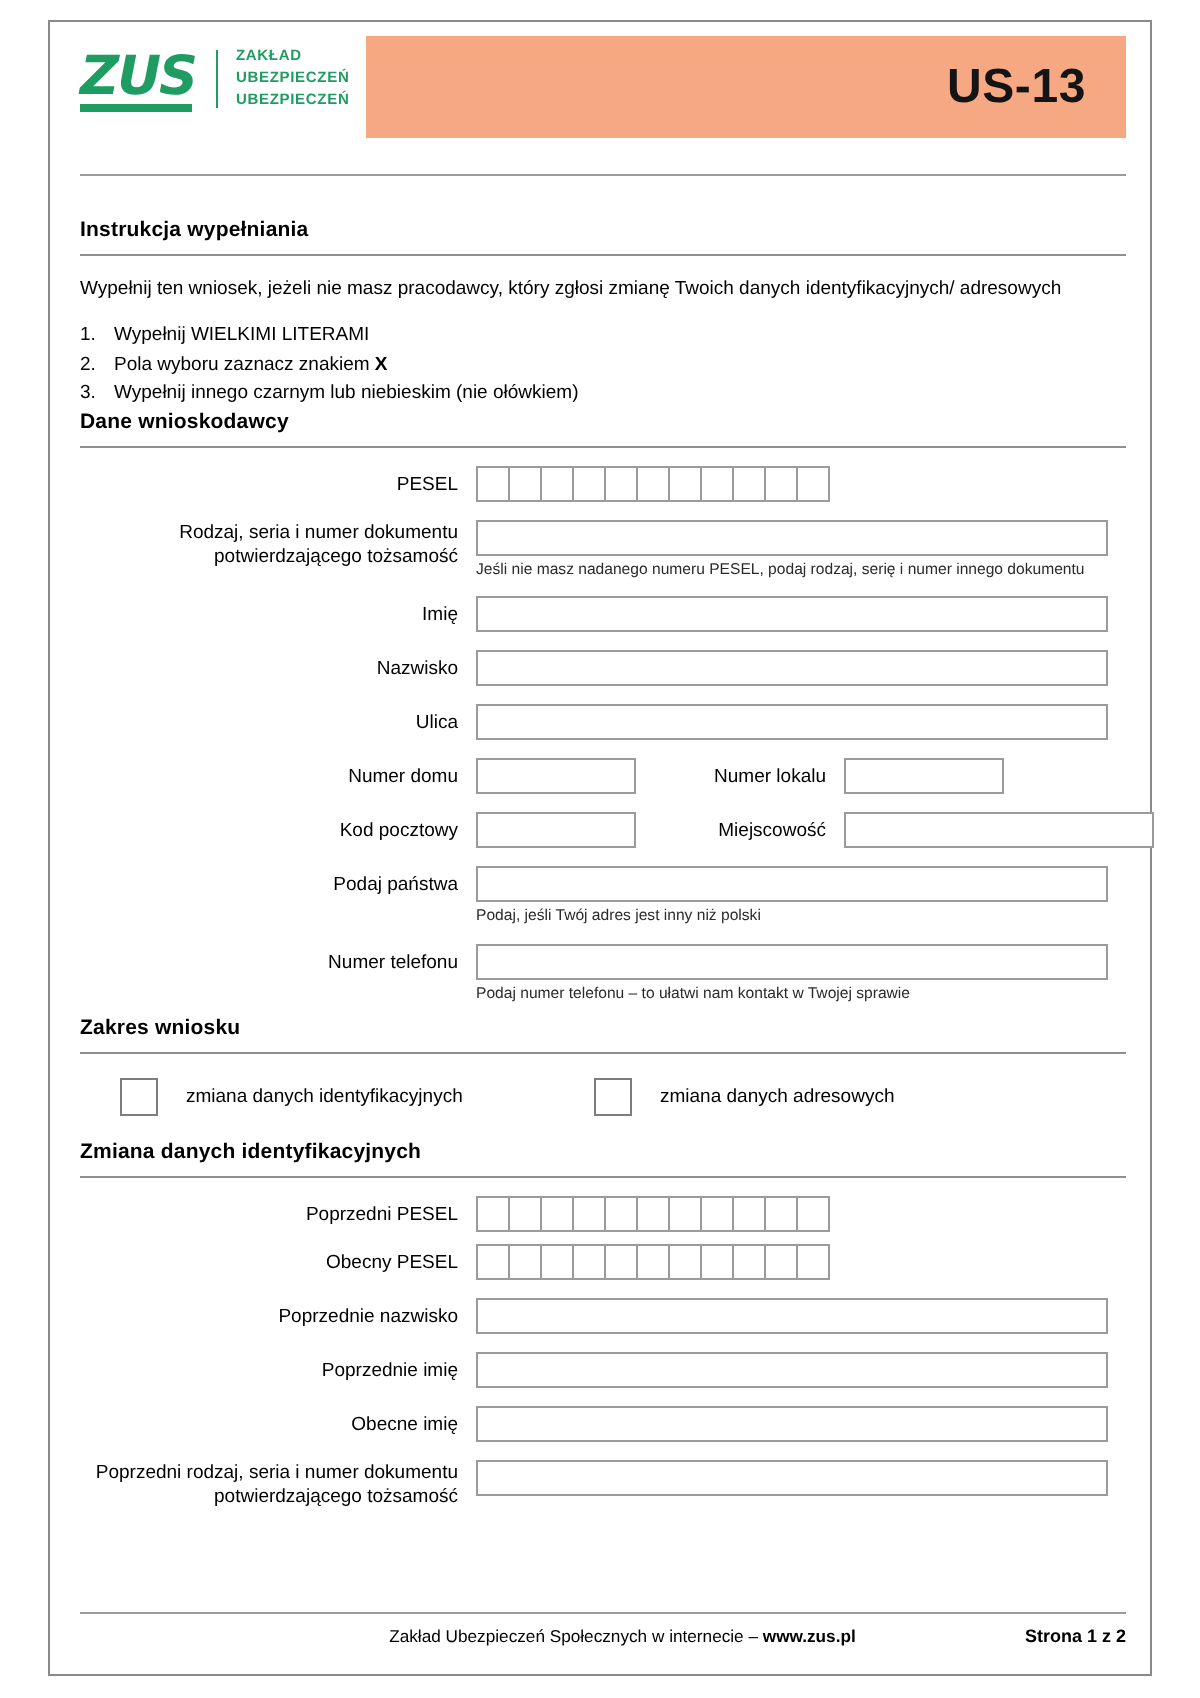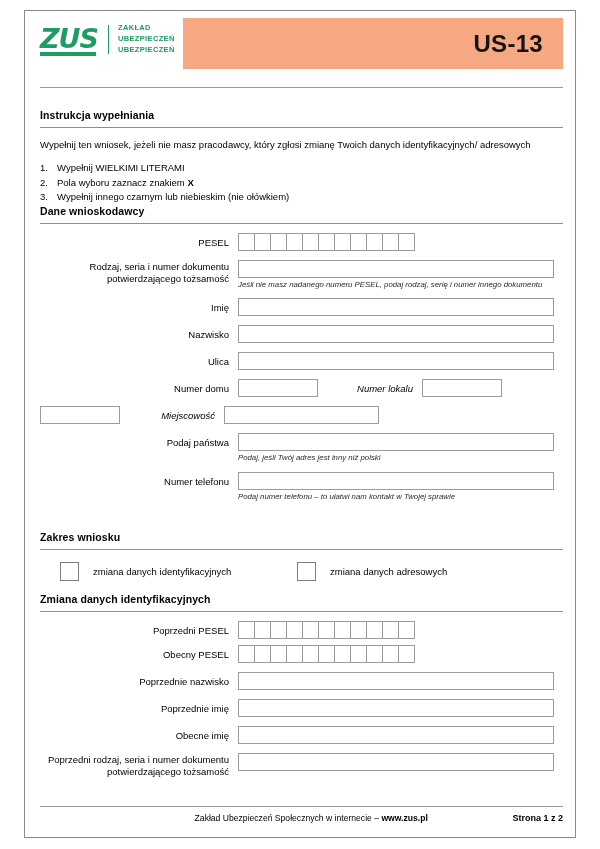--- a/index.html
+++ b/index.html
@@ -123,21 +123,21 @@
   
   .section-head {
     font-size: 10.5px;
     font-weight: bold;
     padding-bottom: 6px;
     border-bottom: 1px solid #8f8f8f;
     letter-spacing: 0.1px;
   }
   .sec-instr { margin-top: 21px; }
   .sec-dane  { }
-  .sec-zakres{ margin-top: 29px; }
+  .sec-zakres{ margin-top: 6px; }
   .sec-zmiana{ margin-top: 12px; }
 
   
   .instr-lead {
     font-size: 9.5px;
     margin-top: 11px;
     line-height: 1.3;
   }
   .instr-list {
     margin: 10px 0 0 0;
@@ -166,21 +166,21 @@
     width: 198px;
     flex: 0 0 198px;
     text-align: right;
     font-size: 9.5px;
     line-height: 1.28;
     padding-right: 9px;
     padding-top: 4px;
     box-sizing: border-box;
   }
   .lbl.two-line { padding-top: 1px; }
-  .fieldcol { flex: 1 1 auto; font-style: italic; }
+  .fieldcol { flex: 1 1 auto; }
   .box {
     height: 18px;
     border: 1px solid #9b9b9b;
     background: #ffffff;
     box-sizing: border-box;
   }
   .box.w-full { width: 316px; }
   .box.w-mid { width: 80px; }
   .box.w-wide { width: 155px; }
   .hint {
@@ -369,20 +369,21 @@
       <div class="fieldcol">
         <div class="pair">
           <div class="box w-mid"></div>
           <div class="lbl2">Numer lokalu</div>
           <div class="box w-mid"></div>
         </div>
       </div>
     </div>
 
     <div class="row">
+      <div class="lbl">Kod pocztowy</div>
       <div class="fieldcol">
         <div class="pair">
           <div class="box w-mid"></div>
           <div class="lbl2">Miejscowość</div>
           <div class="box w-wide"></div>
         </div>
       </div>
     </div>
 
     <div class="row">

